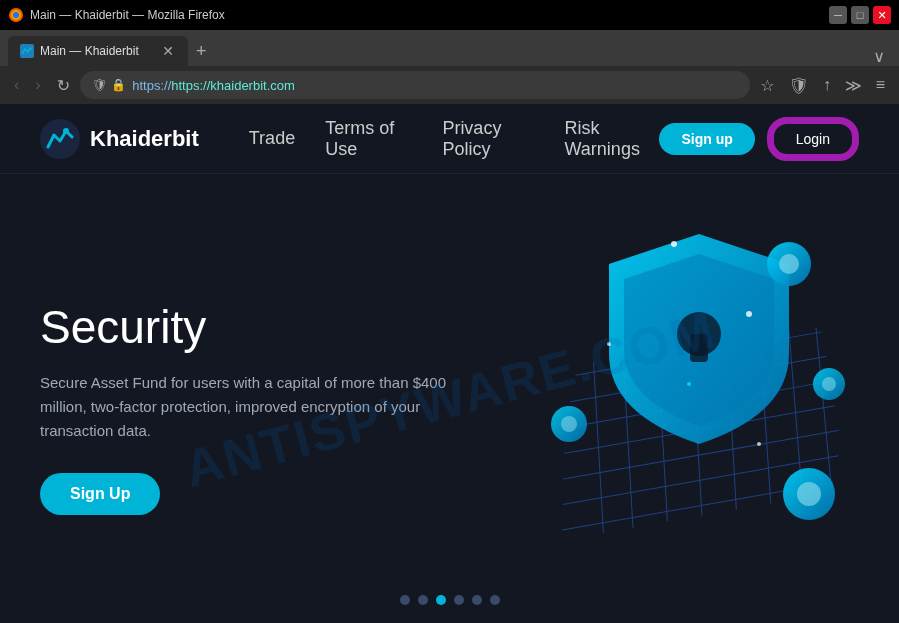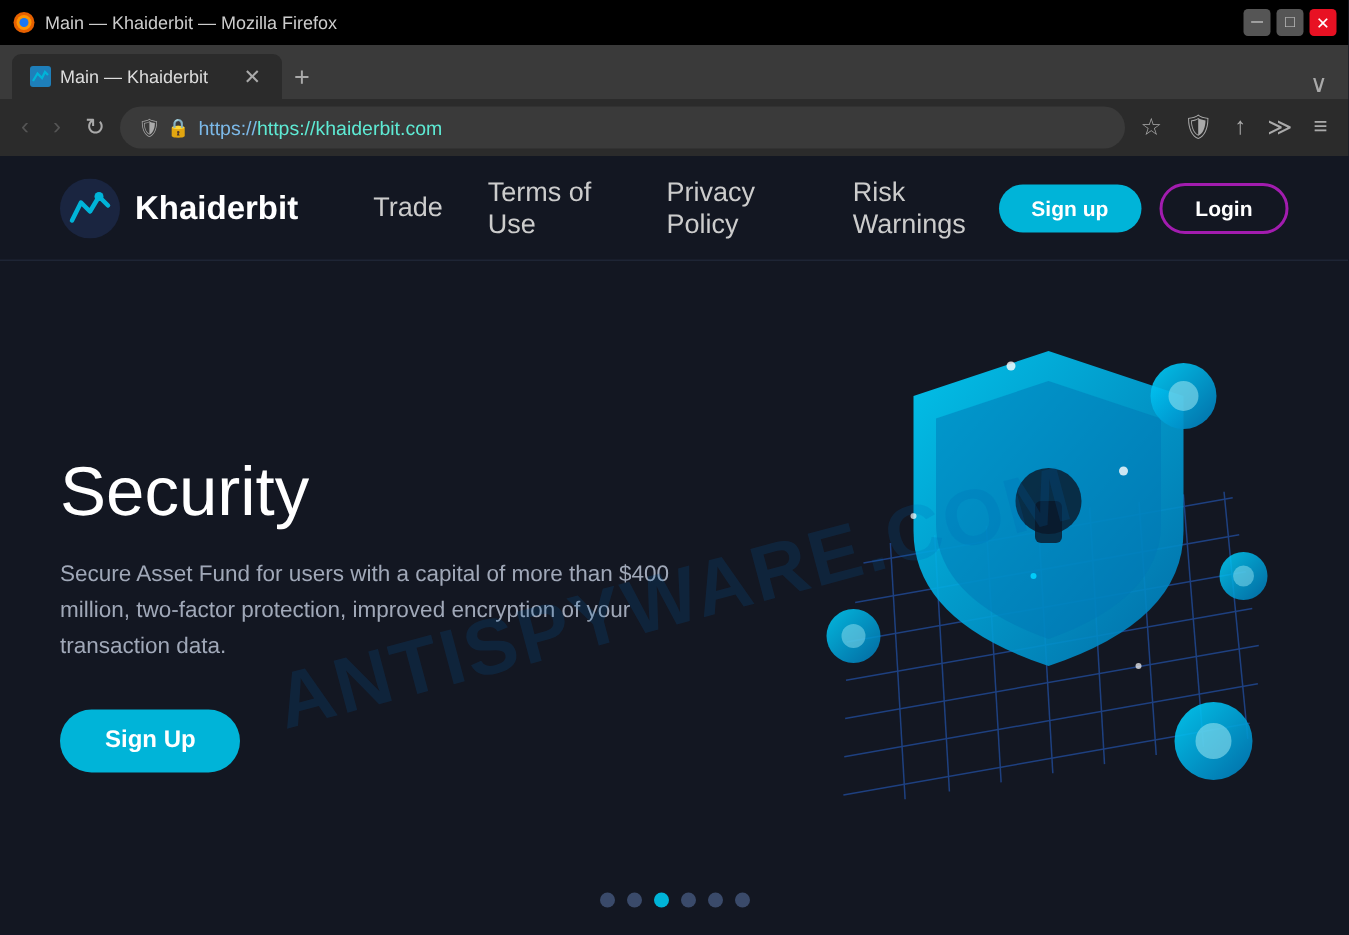--- a/index.html
+++ b/index.html
@@ -202,25 +202,25 @@
       border: none;
       border-radius: 20px;
       padding: 8px 22px;
       font-size: 14px;
       font-weight: bold;
       cursor: pointer;
     }
     .btn-login {
       background: transparent;
       color: white;
-      border: 2px solid #a21caf;
+      border: 7px solid #a21caf;
       border-radius: 20px;
       padding: 7px 22px;
       font-size: 14px;
-      font-weight: bold;
+      font-weight: normal;
       cursor: pointer;
     }
 
     
     .hero {
       display: flex;
       align-items: center;
       padding: 40px 40px 20px 40px;
       height: calc(100% - 70px);
       position: relative;

